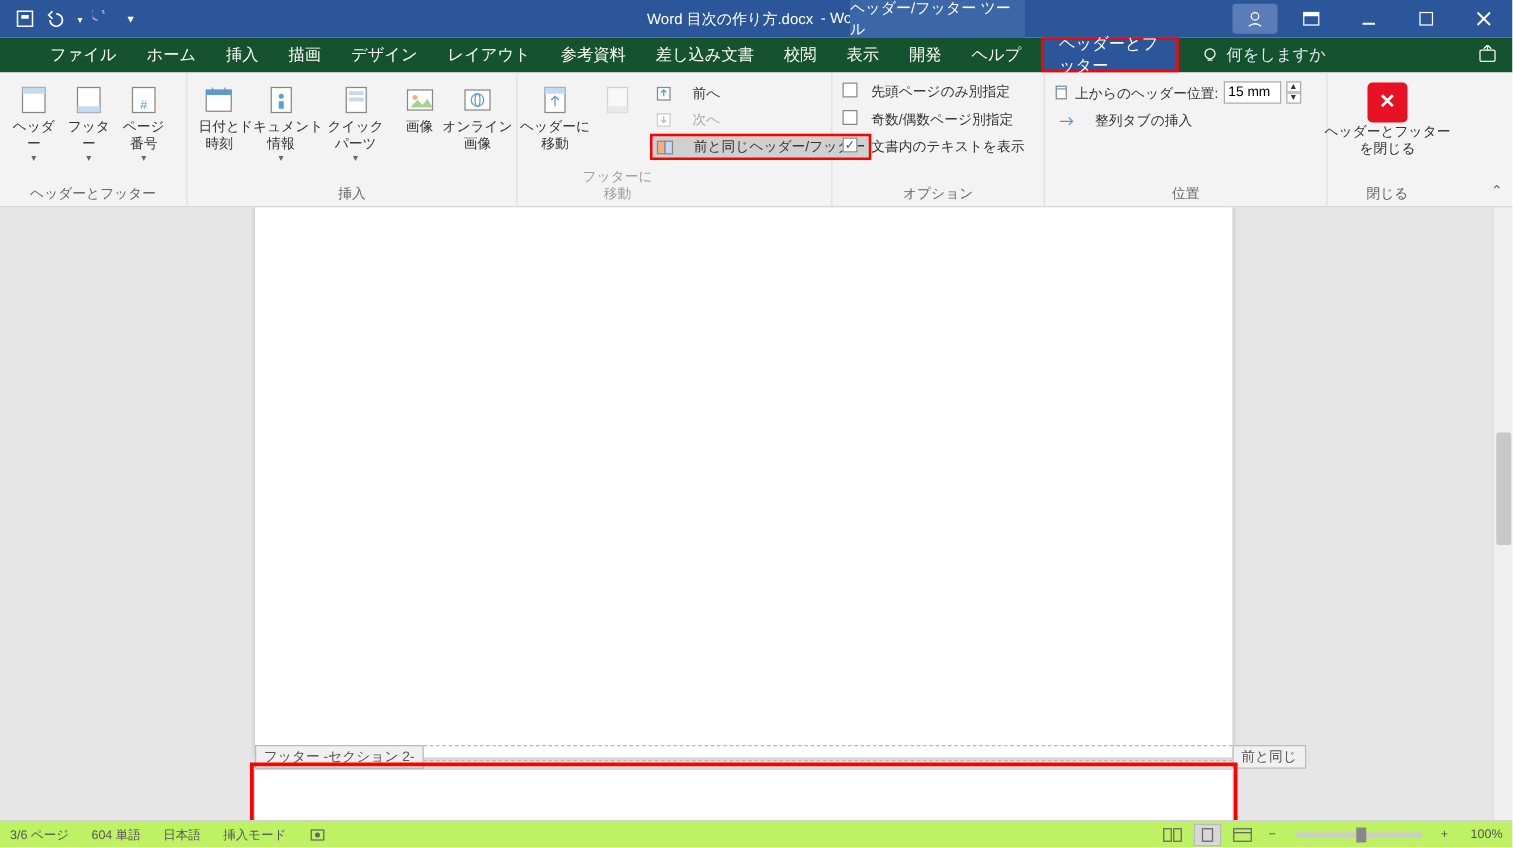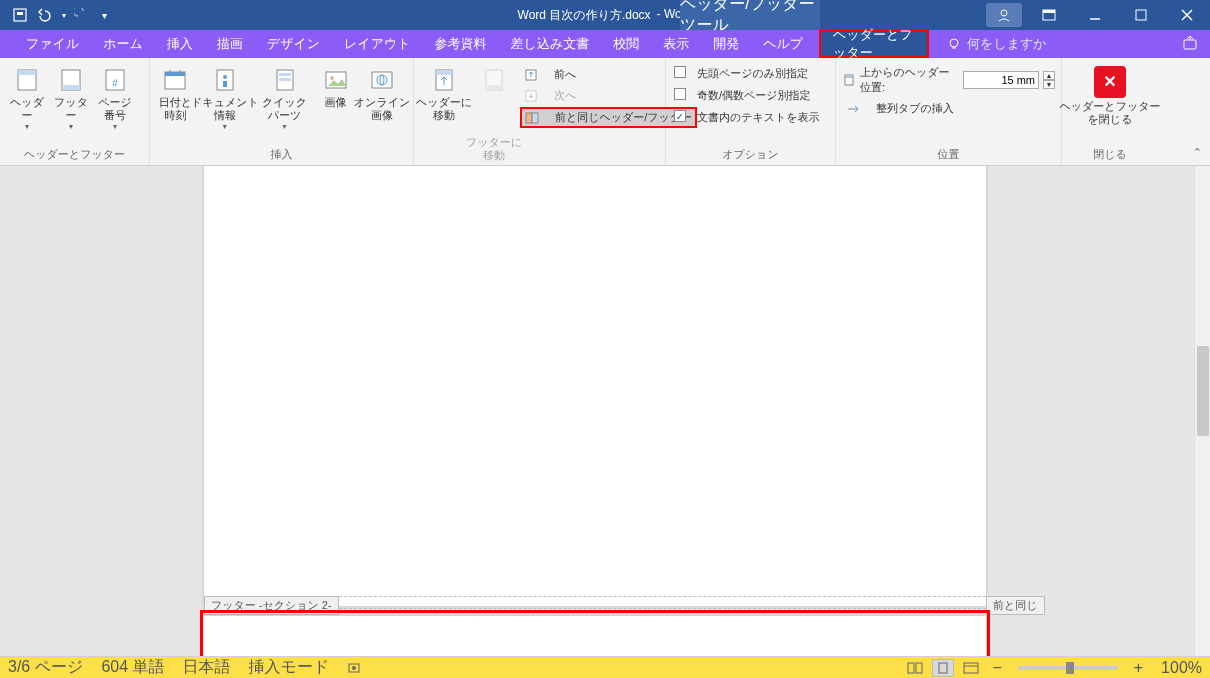--- a/index.html
+++ b/index.html
@@ -3,48 +3,48 @@
 <meta charset="utf-8">
 <style>
 * { margin: 0; padding: 0; box-sizing: border-box; font-family: "Yu Gothic UI", "Meiryo", sans-serif; }
 body { width: 1210px; height: 678px; overflow: hidden; background: #fff; }
 
 
 .titlebar { height: 30px; background: #2b579a; color: #fff; display: flex; align-items: center; font-size: 12px; position: relative; }
 .titlebar .qat { display: flex; align-items: center; gap: 8px; padding-left: 12px; }
 .titlebar .qat span { cursor: pointer; }
 .titlebar .title-center { position: absolute; left: 50%; transform: translateX(-50%); display: flex; gap: 6px; }
-.titlebar .context-tab-label { position: absolute; left: 680px; top: 0; height: 30px; display: flex; align-items: center; justify-content: center; width: 140px; background: #3b67a8; font-size: 16px; }
+.titlebar .context-tab-label { position: absolute; left: 680px; top: 0; height: 30px; display: flex; align-items: center; justify-content: center; width: 140px; background: #3b67a8; font-size: 12px; }
 .titlebar .win-controls { position: absolute; right: 0; display: flex; align-items: center; gap: 0; height: 100%; }
 .titlebar .win-controls .wc { width: 46px; height: 100%; display: flex; align-items: center; justify-content: center; cursor: pointer; }
 .titlebar .account { width: 36px; height: 24px; border-radius: 3px; background: #5a7db8; display:flex; align-items:center; justify-content:center; margin-right: 4px;}
 
 
-.ribbon-tabs { height: 28px; background: #8b5cf6; color: #fff; display: flex; align-items: stretch; font-size: 13px; padding-left: 14px; position: relative; }
+.ribbon-tabs { height: 28px; background: #14532d; color: #fff; display: flex; align-items: stretch; font-size: 13px; padding-left: 28px; position: relative; }
 .ribbon-tabs .tab { padding: 0 12px; display: flex; align-items: center; cursor: pointer; }
 .ribbon-tabs .tab.context { background: #2b579a; border: 2px solid #ff0000; color: #fff; width: 110px; justify-content:center; margin-left: 4px;}
 .ribbon-tabs .tell-me { display: flex; align-items: center; gap: 6px; margin-left: 18px; color: #e0e8f5; }
 .ribbon-tabs .share { position: absolute; right: 10px; top: 0; height: 100%; display: flex; align-items: center; }
 
 
 .ribbon { height: 108px; background: #f3f3f3; border-bottom: 1px solid #d0d0d0; display: flex; position: relative; }
 .group { border-right: 1px solid #e0e0e0; display: flex; flex-direction: column; justify-content: space-between; padding: 4px 6px 0 6px; }
 .group-label { font-size: 11px; text-align: center; color: #666; padding: 2px 0 3px; }
 .group-items { display: flex; align-items: flex-start; gap: 2px; flex: 1; }
 .big-btn { display: flex; flex-direction: column; align-items: center; justify-content: flex-start; width: 42px; padding-top: 4px; cursor: pointer; font-size: 11px; text-align: center; line-height: 1.2; color: #333; }
 .big-btn .ico { width: 28px; height: 28px; margin-bottom: 2px; display:flex; align-items:center; justify-content:center; }
 .big-btn .dd { font-size: 8px; color: #666; }
 .small-row { display: flex; flex-direction: column; gap: 2px; font-size: 11px; }
 .small-btn { display: flex; align-items: center; gap: 16px; padding: 2px 4px; cursor: pointer; white-space: nowrap; color: #333; }
 .small-btn.disabled { color: #aaa; }
 .small-btn.highlighted { background: #d0d0d0; border: 2px solid #ff0000; padding: 1px 3px;}
 .chk { display: flex; align-items: flex-start; gap: 11px; font-size: 11px; padding: 1px 2px; cursor: pointer; color:#333;}
 .chk .box { width: 12px; height: 12px; border: 1px solid #888; display:flex; align-items:center; justify-content:center; font-size:10px; color:#2b579a; background:#fff;}
 .spin-row { display: flex; align-items: center; gap: 4px; font-size: 11px; color:#333;}
-.spin-row input { width: 76px; height: 18px; font-size: 11px; border:1px solid #aaa; text-align:right; padding:0 3px;}
+.spin-row input { width: 46px; height: 18px; font-size: 11px; border:1px solid #aaa; text-align:left; padding:0 3px;}
 .spin-btns { display:flex; flex-direction:column; }
 .spin-btns span { width:12px; height:9px; border:1px solid #aaa; font-size:7px; line-height:7px; text-align:center; background:#fff; cursor:pointer;}
 .close-btn-ico { width: 32px; height: 32px; background: #e81123; border-radius: 4px; color: #fff; display:flex; align-items:center; justify-content:center; font-weight:bold; font-size:16px;}
 .collapse-caret { position:absolute; right:8px; bottom:6px; font-size:11px; color:#666; cursor:pointer;}
 
 
 .doc-area { position: relative; height: calc(678px - 30px - 28px - 108px - 22px); background: #e6e6e6; overflow: hidden; }
 .page { position: absolute; left: 204px; width: 782px; background: #fff; box-shadow: 0 0 4px rgba(0,0,0,.2); }
 .page.p1 { top: -270px; height: 710px; }
 .page.p2 { top: 450px; height: 300px; }
@@ -53,21 +53,21 @@
 .footer-tag.right { left: 938px; top: 430px; margin-left: 48px; }
 .footer-box { position: absolute; left: 200px; top: 444px; width: 790px; height: 120px; border: 3px solid #ff0000; }
 .page-num { position: absolute; left: 50%; transform: translateX(-50%); top: 456px; font-size: 13px; color: #333; font-family: serif;}
 .para-mark { position:absolute; left:338px; top:480px; font-size:12px; color:#999;}
 .para-mark2 { position:absolute; left:318px; top:456px; font-size:12px; color:#999;}
 .scrollbar-v { position:absolute; right:0; top:0; width:16px; height:100%; background:#f0f0f0; border-left:1px solid #ddd;}
 .scrollbar-v .thumb { position:absolute; left:2px; width:12px; background:#c8c8c8; border-radius:2px;}
 .dash-line { position:absolute; border-top:1px dashed #bbb; }
 
 
-.statusbar { height: 22px; background: #fde047; border-top: 1px solid #d0d0d0; display: flex; align-items: center; font-size: 16px; color: #555; padding: 0 8px; justify-content: space-between; }
+.statusbar { height: 22px; background: #bef264; border-top: 1px solid #d0d0d0; display: flex; align-items: center; font-size: 10px; color: #555; padding: 0 8px; justify-content: space-between; }
 .statusbar .left { display: flex; gap: 18px; align-items:center;}
 .statusbar .right { display: flex; align-items: center; gap: 6px; }
 .view-btn { width: 22px; height: 18px; display:flex; align-items:center; justify-content:center; cursor:pointer; border:1px solid transparent;}
 .view-btn.active { background:#d8d8d8; border-color:#bbb;}
 .zoom-slider { width: 100px; height: 4px; background: #ccc; position: relative; margin: 0 6px;}
 .zoom-slider .handle { position:absolute; width:8px; height:12px; background:#888; top:-4px; left:48px;}
 
 svg { display:block; }
 </style>
 </head>

